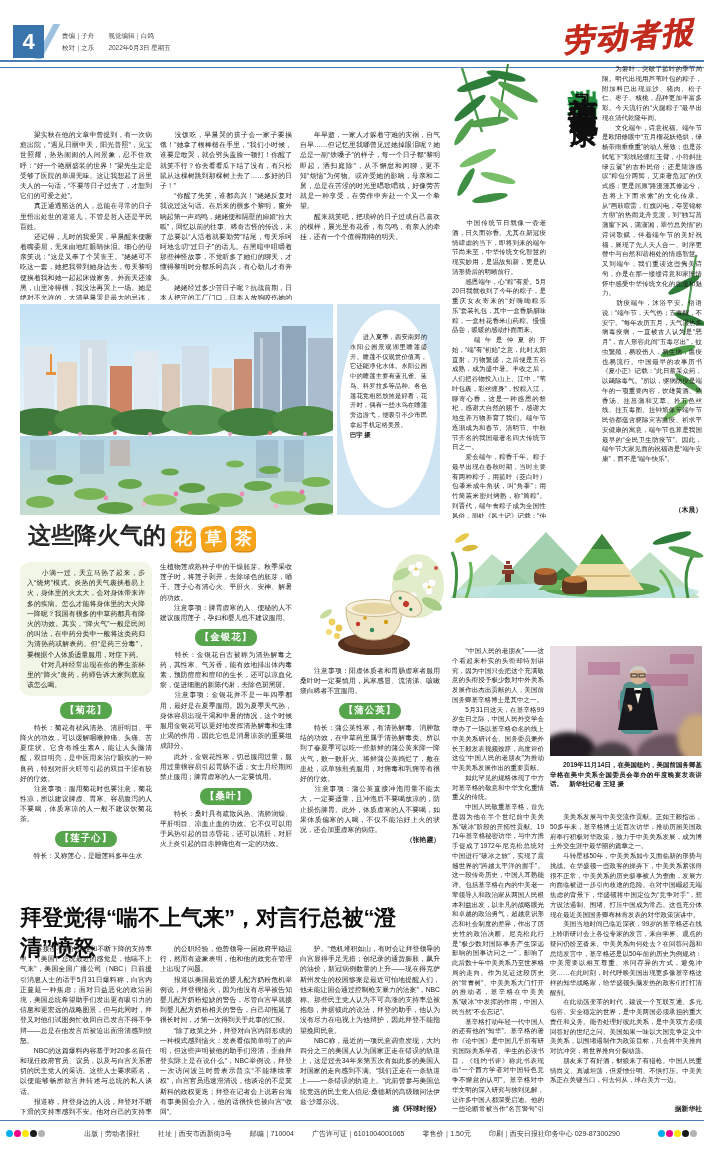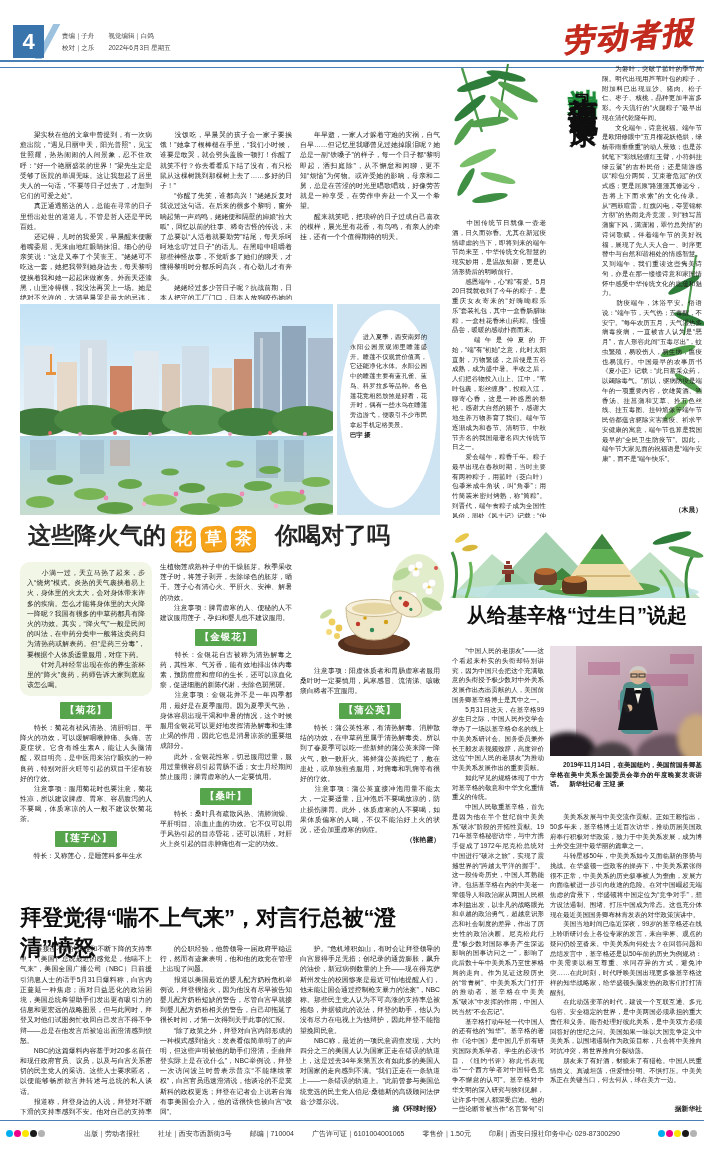--- a/index.html
+++ b/index.html
@@ -36,21 +36,21 @@
             white-space:pre-wrap;word-break:break-all;}
   
   .tea-head{left:28px;top:520px;width:420px;display:flex;align-items:flex-end;gap:5px;
             font-size:23px;font-weight:bold;color:#262626;}
   .badge{display:inline-block;width:25px;height:25px;background:#f7a41d;border-radius:7px;
          color:#fff;font-size:17px;font-weight:bold;text-align:center;line-height:25px;
          box-shadow:0 1.5px 0 #d98a0f;}
   .badge:nth-child(odd){transform:rotate(-4deg);}
   .intro-box{background:#f2f6e6;border-radius:10px;padding:6px 7px;}
   .pill{display:block;margin:6px auto 4px;width:fit-content;background:#56a54c;color:#fff;
-        font-weight:bold;font-size:9.5px;padding:1.5px 5px 2px;border-radius:1px;letter-spacing:1px;}
+        font-weight:bold;font-size:9.5px;padding:1.5px 5px 2px;border-radius:8px;letter-spacing:1px;}
   .teacol{top:562px;height:313px;}
   
   .kicker{left:20px;top:878px;background:#c9252c;color:#fff;font-size:15px;font-weight:bold;
           padding:3px 20px 4px 10px;clip-path:polygon(0 0,calc(100% - 12px) 0,100% 50%,calc(100% - 12px) 100%,0 100%);}
   .biden-head{left:20px;top:903px;width:424px;font-size:22px;font-weight:bold;color:#0d0d0d;
               letter-spacing:-0.5px;}
   
   .vtitle{left:548px;top:64px;height:478px;width:50px;writing-mode:vertical-rl;
           letter-spacing:3px;line-height:1;}
   .t-green{color:#1e8c3a;font-size:30px;font-weight:bold;font-family:"Liberation Serif",serif;
@@ -181,21 +181,20 @@
       <div class="cap-text">　　进入夏季，西安南郊的永阳公园景观湖里睡莲盛开。睡莲不仅观赏价值高，它还能净化水体。永阳公园中的睡莲主要有蓝孔雀、蓝鸟、科罗拉多等品种。各色莲花竞相怒放煞是好看，花开时，偶有一些水鸟在睡莲旁边游弋，便吸引不少市民拿起手机定格美景。</div>
       <div class="cap-text byline">巴宇 摄</div>
     </div>
   </div>
 
   <div class="abs tea-head">
     <span>这些降火气的</span>
     <span class="badge">花</span>
     <span class="badge">草</span>
     <span class="badge">茶</span>
-    <span style="margin-left:14px;">你喝对了吗</span>
   </div>
 
   <div class="abs" style="left:388px;top:546px;width:56px;height:78px;">
     <svg width="56" height="78" viewBox="0 0 56 78">
       <ellipse cx="30" cy="40" rx="26" ry="32" fill="#e2eecb"></ellipse>
       <ellipse cx="14" cy="28" rx="10" ry="5" fill="#b8d89a" transform="rotate(-30 14 28)"></ellipse>
       <ellipse cx="44" cy="58" rx="11" ry="5" fill="#a8cc88" transform="rotate(28 44 58)"></ellipse>
       <g fill="#ffffff" stroke="#dcd8c8" stroke-width="0.5">
         <circle cx="24" cy="22" r="4"></circle>
           <circle cx="31" cy="19" r="4"></circle>
@@ -365,21 +364,20 @@
         <path d="M238 80 Q232 52 244 36" stroke="#3e8f3f" stroke-width="3" fill="none"></path>
         <path d="M224 80 Q220 62 210 52" stroke="#67b457" stroke-width="3" fill="none"></path>
         <ellipse cx="222" cy="20" rx="20" ry="4" fill="#2e7d3a" transform="rotate(-16 222 20)"></ellipse>
         <ellipse cx="236" cy="34" rx="18" ry="3.8" fill="#52a04e" transform="rotate(14 236 34)"></ellipse>
         <ellipse cx="12" cy="20" rx="8" ry="3" fill="#e8c84a" transform="rotate(-30 12 20)"></ellipse>
         <ellipse cx="20" cy="30" rx="8" ry="3" fill="#d8b83a" transform="rotate(-10 20 30)"></ellipse>
       </g>
     </svg>
   </div>
 
-  <div class="abs kiss-title">从给基辛格“过生日”说起</div>
   <div class="abs jtxt" style="left:452px;top:646px;width:92px;height:468px;font-size:6.5px;">　　“中国人民的老朋友”——这个看起来朴实的头衔却特别讲究，因为中国只会把这个充满敬意的头衔授予极少数对中外关系发展作出杰出贡献的人，美国前国务卿基辛格博士是其中之一。
 　　5月31日这天，在基辛格99岁生日之际，中国人民外交学会举办了一场以基辛格命名的线上中美关系研讨会。国务委员兼外长王毅发表视频致辞，高度评价这位“中国人民的老朋友”为推动中美关系发展作出的重要贡献。
 　　如此罕见的规格体现了中方对基辛格的敬意和中华文化重情重义的传统。
 　　中国人民敬重基辛格，首先是因为他在半个世纪前中美关系“破冰”阶段的开拓性贡献。1971年基辛格秘密访华，与中方携手促成了1972年尼克松总统对中国进行“破冰之旅”，实现了震撼世界的“跨越太平洋的握手”。这一段传奇历史，中国人耳熟能详。包括基辛格在内的中美老一辈领导人和政治家从两国人民根本利益出发，以非凡的战略眼光和卓越的政治勇气，超越意识形态和社会制度的差异，作出了历史性的政治决断。尼克松此行是“极少数对国际事务产生深远影响的国事访问之一”，影响了此后数十年中美关系乃至世界格局的走向。作为见证这段历史的“常青树”、中美关系大门打开的推动者，基辛格在中美关系“破冰”中发挥的作用，中国人民当然“不会忘记”。
 　　基辛格打动年轻一代中国人的还有他的“知华”。基辛格的著作《论中国》是中国几乎所有研究国际关系学者、学生的必读书目，《纽约书评》称此书表现出“一个西方学者对中国特色竞争不懈怠的认可”。基辛格对中华文明的深入研究与独到见解，让许多中国人都深受启迪。他的一些论断常被当作“名言警句”引用。</div>
 
   <div class="abs" style="left:550px;top:646px;width:152px;height:110px;">
     <svg width="152" height="110" viewBox="0 0 152 110">
       <defs>
         <linearGradient id="kbg" x1="0" y1="0" x2="1" y2="1">

